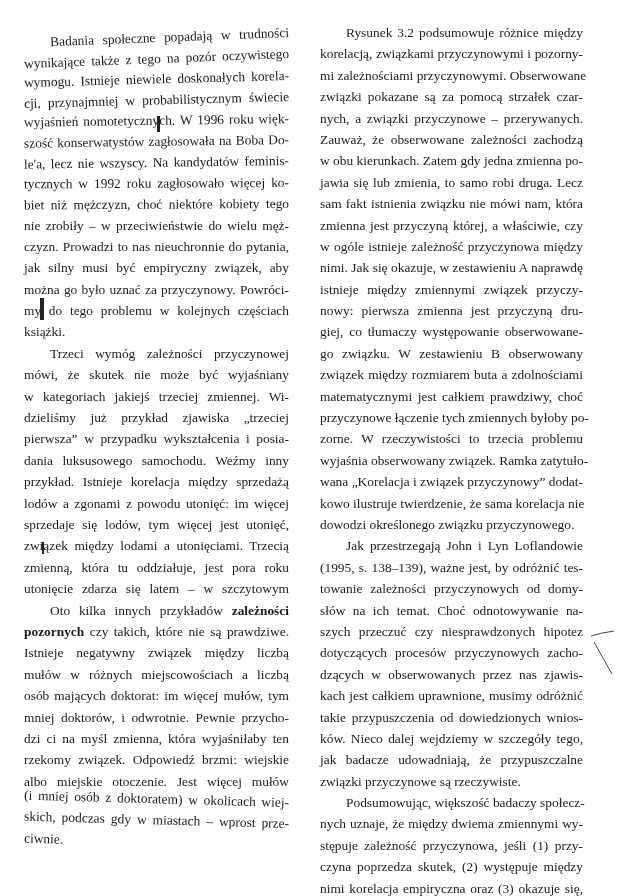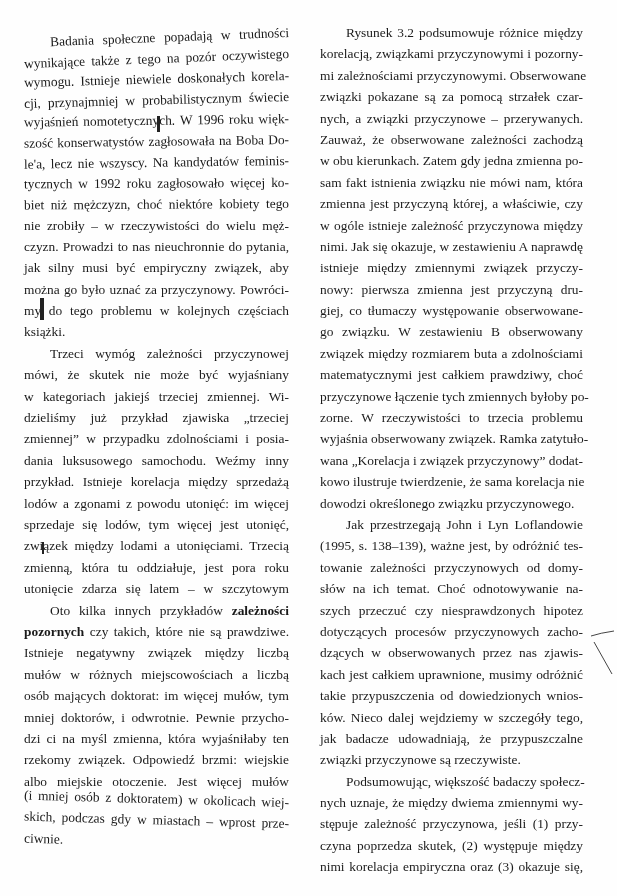--- a/index.html
+++ b/index.html
@@ -30,33 +30,33 @@
     <div>
       <span class="line indent skew1">Badania społeczne popadają w trudności</span>
       <span class="line skew1">wynikające także z tego na pozór oczywistego</span>
       <span class="line skew2">wymogu. Istnieje niewiele doskonałych korela-</span>
       <span class="line skew2">cji, przynajmniej w probabilistycznym świecie</span>
       <span class="line skew3">wyjaśnień nomotetycznych. W 1996 roku więk-</span>
       <span class="line skew3">szość konserwatystów zagłosowała na Boba Do-</span>
       <span class="line skew3">le'a, lecz nie wszyscy. Na kandydatów feminis-</span>
       <span class="line skew4">tycznych w 1992 roku zagłosowało więcej ko-</span>
       <span class="line skew4">biet niż mężczyzn, choć niektóre kobiety tego</span>
-      <span class="line">nie zrobiły – w rzeczywistości do wielu męż-</span>
+      <span class="line">nie zrobiły – w przeciwieństwie do wielu męż-</span>
       <span class="line">czyzn. Prowadzi to nas nieuchronnie do pytania,</span>
       <span class="line">jak silny musi być empiryczny związek, aby</span>
       <span class="line">można go było uznać za przyczynowy. Powróci-</span>
       <span class="line">my do tego problemu w kolejnych częściach</span>
       <span class="line last">książki.</span>
     </div>
     <div>
       <span class="line indent">Trzeci wymóg zależności przyczynowej</span>
       <span class="line">mówi, że skutek nie może być wyjaśniany</span>
       <span class="line">w kategoriach jakiejś trzeciej zmiennej. Wi-</span>
       <span class="line">dzieliśmy już przykład zjawiska „trzeciej</span>
-      <span class="line">zmiennej” w przypadku zdolnościami i posia-</span>
+      <span class="line">pierwsza” w przypadku wykształcenia i posia-</span>
       <span class="line">dania luksusowego samochodu. Weźmy inny</span>
       <span class="line">przykład. Istnieje korelacja między sprzedażą</span>
       <span class="line">lodów a zgonami z powodu utonięć: im więcej</span>
       <span class="line">sprzedaje się lodów, tym więcej jest utonięć,</span>
       <span class="line">związek między lodami a utonięciami. Trzecią</span>
       <span class="line">zmienną, która tu oddziałuje, jest pora roku</span>
       <span class="line">utonięcie zdarza się latem – w szczytowym</span>
     </div>
     <div>
       <span class="line indent"><span>Oto kilka innych przykładów </span><b class="term">zależności</b></span>
@@ -77,20 +77,21 @@
 
   <div class="col col-right">
     <div>
       <span class="line indent">Rysunek 3.2 podsumowuje różnice między</span>
       <span class="line">korelacją, związkami przyczynowymi i pozorny-</span>
       <span class="line">mi zależnościami przyczynowymi. Obserwowane</span>
       <span class="line">związki pokazane są za pomocą strzałek czar-</span>
       <span class="line">nych, a związki przyczynowe – przerywanych.</span>
       <span class="line">Zauważ, że obserwowane zależności zachodzą</span>
       <span class="line">w obu kierunkach. Zatem gdy jedna zmienna po-</span>
+      <span class="line">jawia się lub zmienia, to samo robi druga. Lecz</span>
       <span class="line">sam fakt istnienia związku nie mówi nam, która</span>
       <span class="line">zmienna jest przyczyną której, a właściwie, czy</span>
       <span class="line">w ogóle istnieje zależność przyczynowa między</span>
       <span class="line">nimi. Jak się okazuje, w zestawieniu A naprawdę</span>
       <span class="line">istnieje między zmiennymi związek przyczy-</span>
       <span class="line">nowy: pierwsza zmienna jest przyczyną dru-</span>
       <span class="line">giej, co tłumaczy występowanie obserwowane-</span>
       <span class="line">go związku. W zestawieniu B obserwowany</span>
       <span class="line">związek między rozmiarem buta a zdolnościami</span>
       <span class="line">matematycznymi jest całkiem prawdziwy, choć</span>

